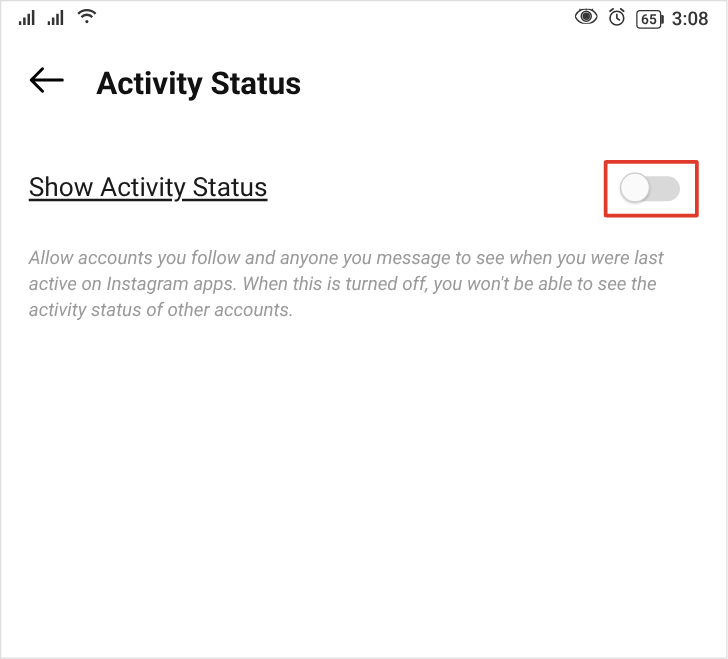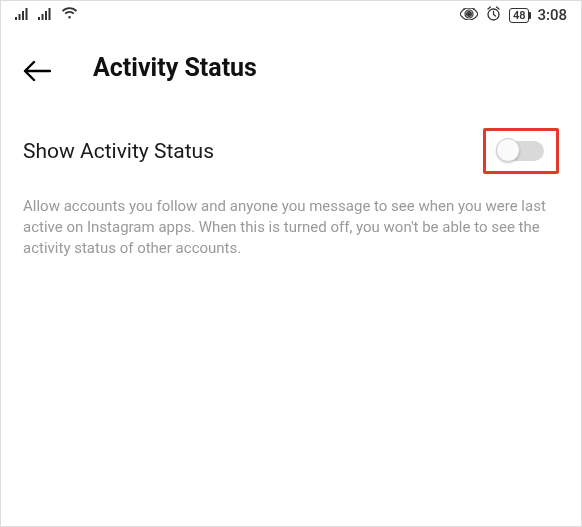--- a/index.html
+++ b/index.html
@@ -52,42 +52,43 @@
       background: #333;
       border-radius: 0 1px 1px 0;
     }
     .time {
       font-size: 15px;
       font-weight: 500;
       margin-left: 0;
     }
     .header {
       display: flex;
-      align-items: flex-end;
+      align-items: flex-start;
       padding: 28px 22px 10px 22px;
-      gap: 42px;
+      gap: 26px;
     }
     .back-arrow svg { display: block; }
     .title {
       font-size: 25px;
       font-weight: 700;
       color: #111;
     }
     .content {
       padding: 36px 22px 0 22px;
     }
     .row {
       display: flex;
       align-items: center;
       justify-content: space-between;
     }
     .row-label {
       font-size: 21px;
       font-weight: 400;
       color: #1a1a1a;
+      text-decoration: underline;
     }
     .highlight-box {
       border: 3px solid #e03a2a;
       padding: 10px 12px;
       border-radius: 2px;
       display: inline-flex;
       align-items: center;
     }
     .toggle {
       width: 46px;
@@ -105,20 +106,21 @@
       position: absolute;
       top: -3px;
       left: -2px;
       box-shadow: 0 1px 2px rgba(0,0,0,0.2);
     }
     .description {
       margin-top: 22px;
       font-size: 15px;
       line-height: 1.4;
       color: #9a9a9a;
+      font-style: italic;
     }
   </style>
 </head>
 <body>
 
 <div class="status-bar">
   <div class="status-left">
     <span>
       <svg width="16" height="12" viewBox="0 0 16 12">
           <rect x="0" y="9" width="2" height="3" fill="#333"></rect>
@@ -153,21 +155,21 @@
     </span>
     <span>
       <svg width="15" height="15" viewBox="0 0 15 15">
           <circle cx="7.5" cy="8.5" r="5.5" fill="none" stroke="#333" stroke-width="1.3"></circle>
           <path d="M7.5 5.5v3l2 1.5" stroke="#333" stroke-width="1.3" fill="none" stroke-linecap="round"></path>
           <line x1="2" y1="3" x2="4.5" y2="1" stroke="#333" stroke-width="1.3" stroke-linecap="round"></line>
           <line x1="13" y1="3" x2="10.5" y2="1" stroke="#333" stroke-width="1.3" stroke-linecap="round"></line>
         </svg>
     </span>
     <span class="battery-box">
-      <span>48</span>
+      <span>65</span>
     </span>
     <span class="time">3:08</span>
   </div>
 </div>
 
 <div class="header">
   <span class="back-arrow">
     <svg width="28" height="22" viewBox="0 0 28 22">
         <path d="M27 11H2M11 2L2 11l9 9" stroke="#000" stroke-width="2.4" fill="none" stroke-linecap="round" stroke-linejoin="round"></path>
       </svg>

